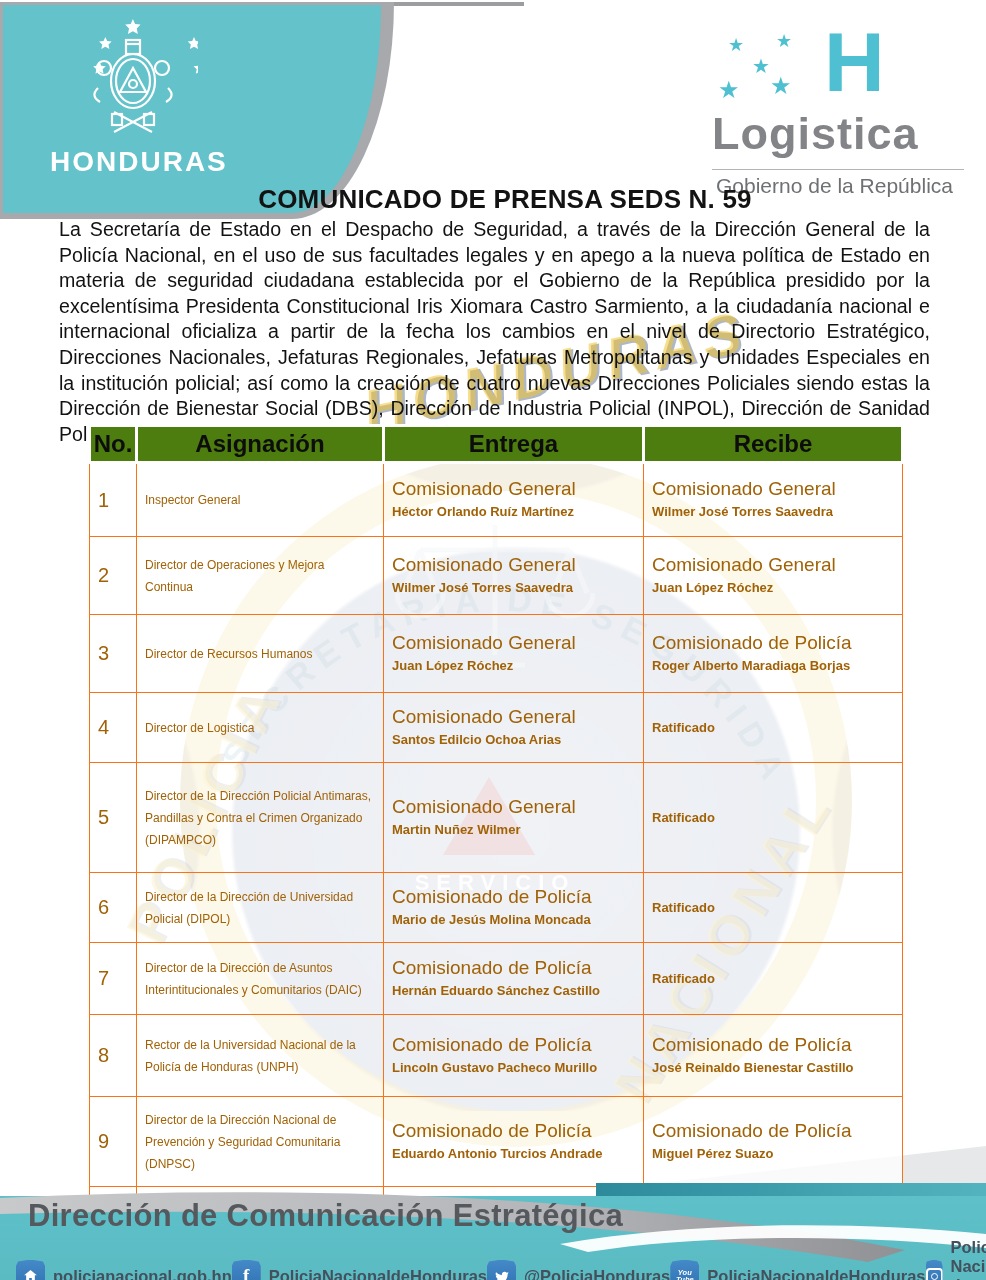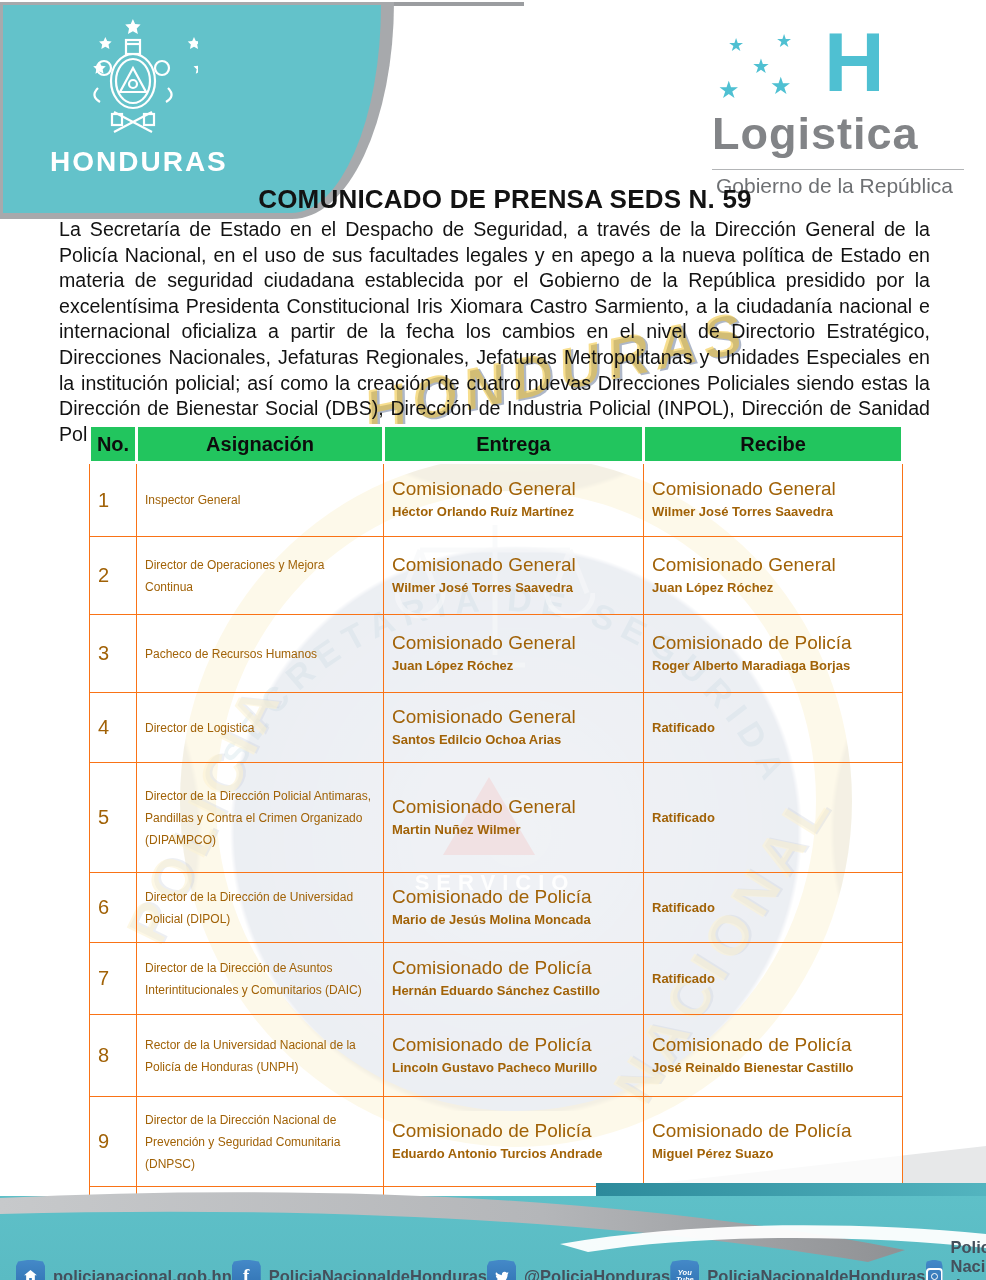--- a/index.html
+++ b/index.html
@@ -42,21 +42,21 @@
   .wm .diag{position:absolute;font-size:56px;font-weight:800;color:rgba(241,194,50,.55);letter-spacing:8px;
             text-shadow:2px 2px 0 rgba(24,48,96,.35);}
   .wm .diag-left{left:18px;top:600px;transform:rotate(-64deg);transform-origin:left top;}
   .wm .diag-right{left:505px;top:755px;transform:rotate(-58deg);transform-origin:left top;}
   .wm svg.arc{position:absolute;left:0;top:0;}
   .wm svg.scales{position:absolute;left:300px;top:190px;opacity:.75;}
   
   table.asign{position:absolute;left:88px;top:424px;width:813px;z-index:4;border-collapse:collapse;table-layout:fixed;}
   table.asign col.c1{width:47px;}table.asign col.c2{width:247px;}
   table.asign col.c3{width:260px;}table.asign col.c4{width:259px;}
-  table.asign th{height:34px;background:#22c55e;color:#0d0d0d;font-size:20px;font-weight:bold;
+  table.asign th{height:34px;background:#4d7c0f;color:#0d0d0d;font-size:24px;font-weight:bold;
                  border:3px solid #ffffff;padding:0;}
   table.asign td{border:1px solid #f97316;background:rgba(255,255,255,.78);vertical-align:middle;
                  text-align:left;padding:2px 8px;color:#a16207;}
   td.c-no{font-size:20px;}
   td.c-asig{font-size:12px;line-height:22px;}
   .rank{font-size:19px;line-height:23px;}
   .pname{font-size:13px;line-height:23px;font-weight:bold;}
   tr.empty-row td{height:13px;padding:0;}
   
   .foot-wedge{position:absolute;left:660px;top:1146px;width:326px;height:37px;background:#e7e8e9;
@@ -198,21 +198,21 @@
             <div class="rank">Comisionado General</div>
             <div class="pname">Wilmer José Torres Saavedra</div>
           </td>
           <td class="c-rec">
             <div class="rank">Comisionado General</div>
             <div class="pname">Juan López Róchez</div>
           </td>
         </tr>
         <tr style="height: 78px;">
           <td class="c-no">3</td>
-          <td class="c-asig">Pacheco de Recursos Humanos</td>
+          <td class="c-asig">Director de Recursos Humanos</td>
           <td class="c-ent">
             <div class="rank">Comisionado General</div>
             <div class="pname">Juan López Róchez</div>
           </td>
           <td class="c-rec">
             <div class="rank">Comisionado de Policía</div>
             <div class="pname">Roger Alberto Maradiaga Borjas</div>
           </td>
         </tr>
         <tr style="height: 70px;">
@@ -299,20 +299,21 @@
     <defs>
       <linearGradient id="silver" x1="0" y1="0" x2="1" y2="0">
         <stop offset="0" stop-color="#c7c9cb"></stop>
         <stop offset="0.6" stop-color="#b4b6b9"></stop>
         <stop offset="1" stop-color="#8f9194"></stop>
       </linearGradient>
     </defs>
     <path d="M0,20 C300,6 620,16 905,72 L868,84 C600,40 300,28 0,36 Z" fill="url(#silver)"></path>
     <path d="M560,66 C700,42 860,44 986,56 L986,70 C860,56 700,56 588,74 Z" fill="#ffffff" opacity="0.95"></path>
   </svg>
+  <div class="foot-title">Dirección de Comunicación Estratégica</div>
 
   <div class="social">
     <div class="social-item">
       <span class="shield">
         <svg width="17" height="16" viewBox="0 0 24 24">
             <path fill="#ffffff" d="M12 3 L2.5 11 H5.5 V21 H10 V15 H14 V21 H18.5 V11 H21.5 Z"></path>
           </svg>
       </span>
       <span class="social-label">policianacional.gob.hn</span>
     </div>

